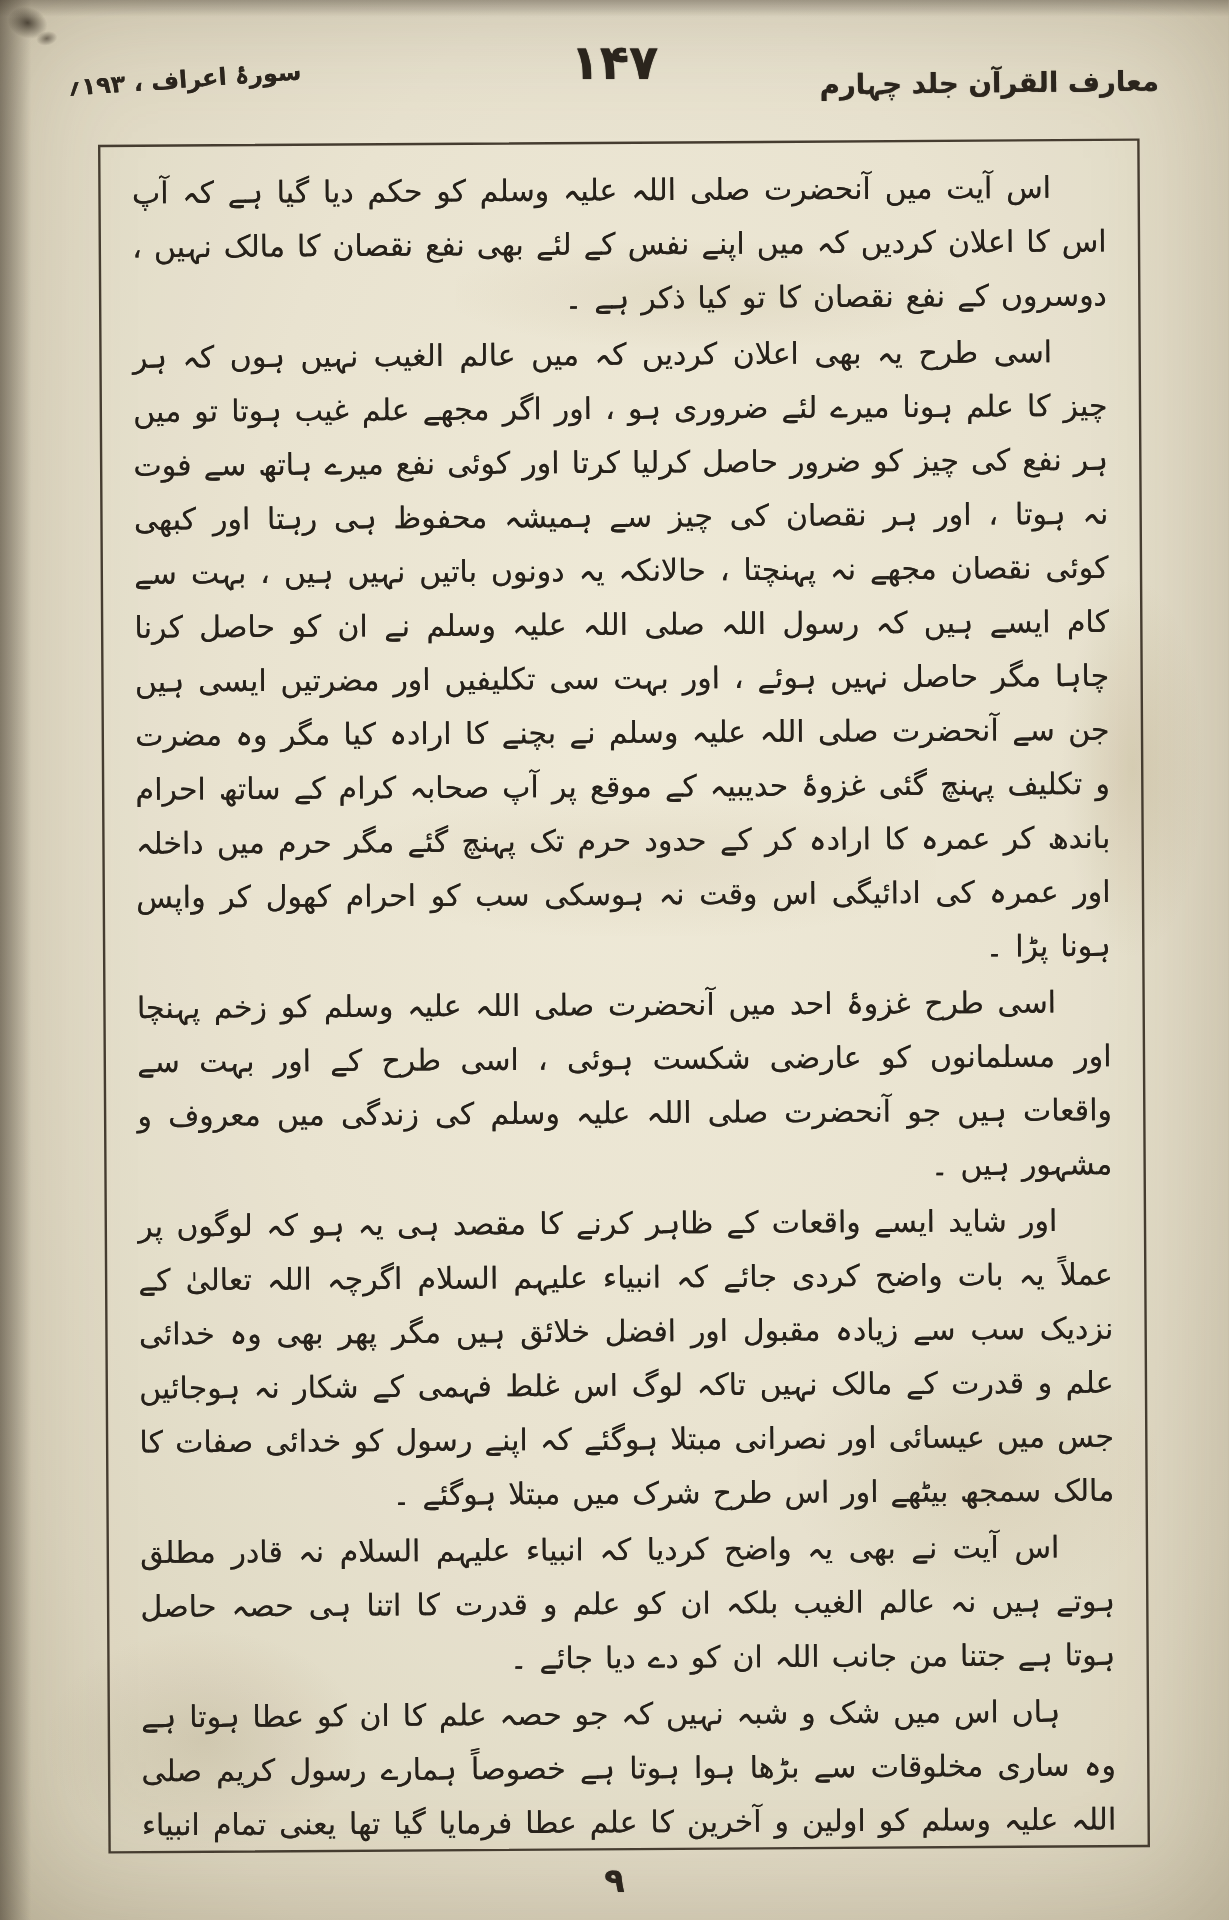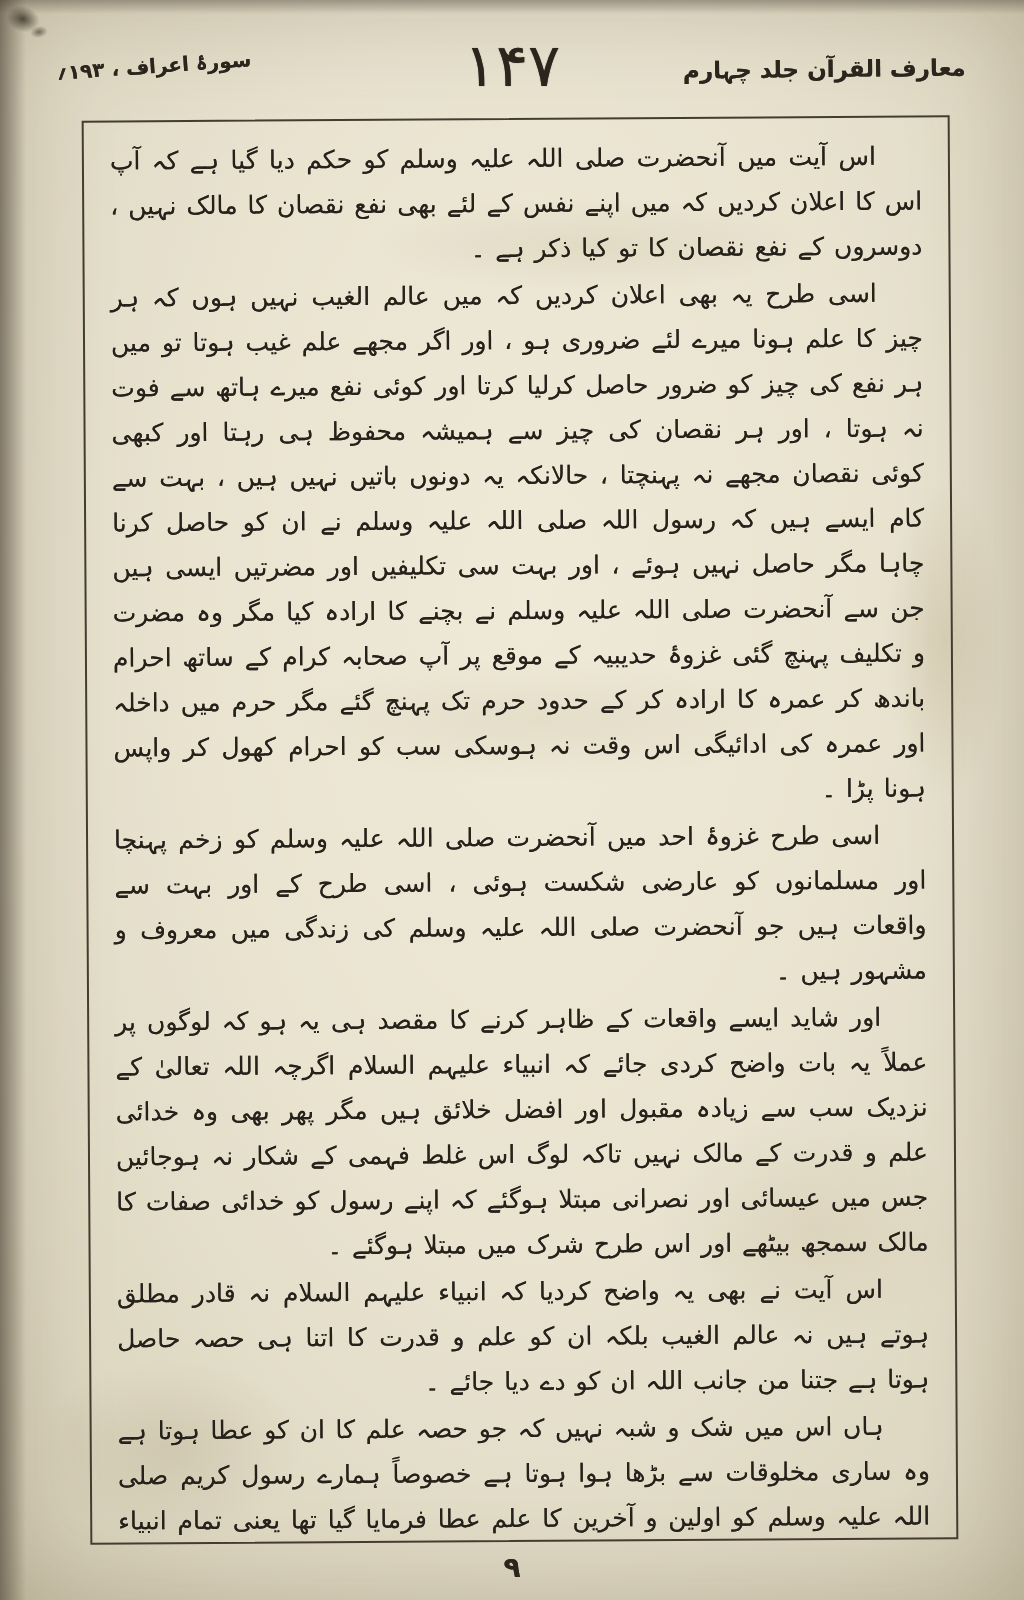--- a/index.html
+++ b/index.html
@@ -69,21 +69,21 @@
   .head-title-right {
     position: absolute; right: 58px; top: 26px;
     font-size: 23px; font-weight: bold;
     letter-spacing: 0.5px;
     transform: rotate(-0.6deg);
     text-shadow: 0 0 0.6px rgba(43,37,29,0.8);
   }
   .head-page-number {
     position: absolute; left: 50%; top: 0;
     transform: translateX(-50%);
-    font-size: 60px; font-weight: normal;
+    font-size: 40px; font-weight: bold;
     letter-spacing: 3px;
     text-shadow: 0 0 0.8px rgba(43,37,29,0.9);
   }
   .head-title-left {
     position: absolute; left: 56px; top: 24px;
     font-size: 20px; font-weight: bold;
     transform: rotate(-4deg);
     text-shadow: 0 0 0.5px rgba(43,37,29,0.8);
   }
 

